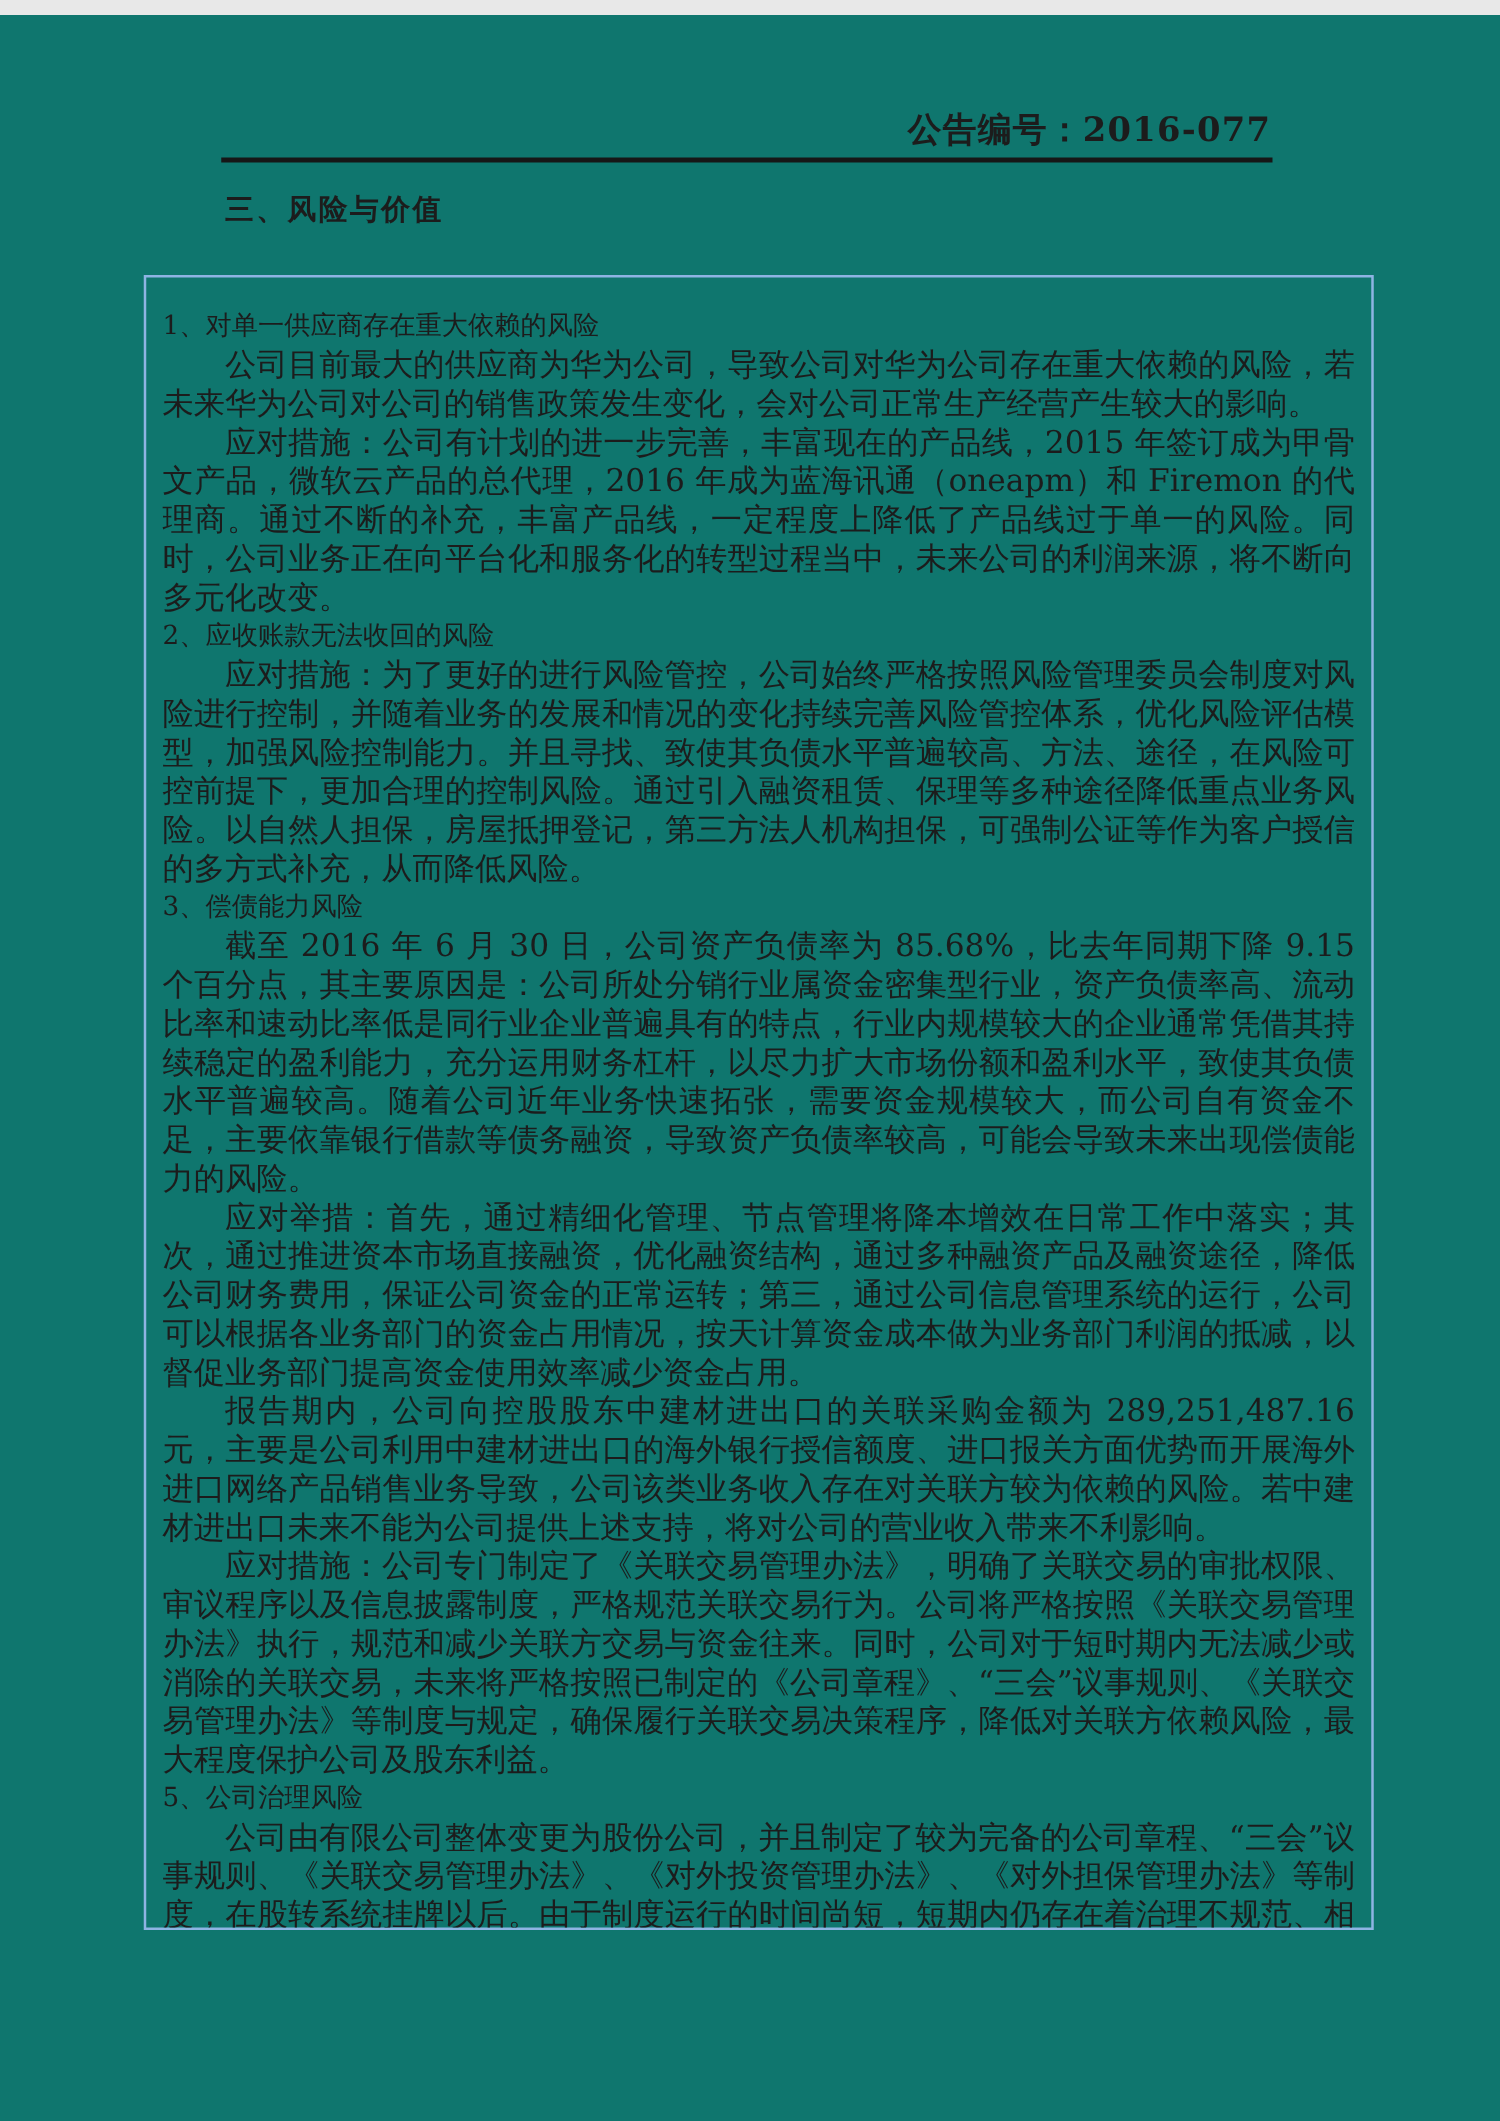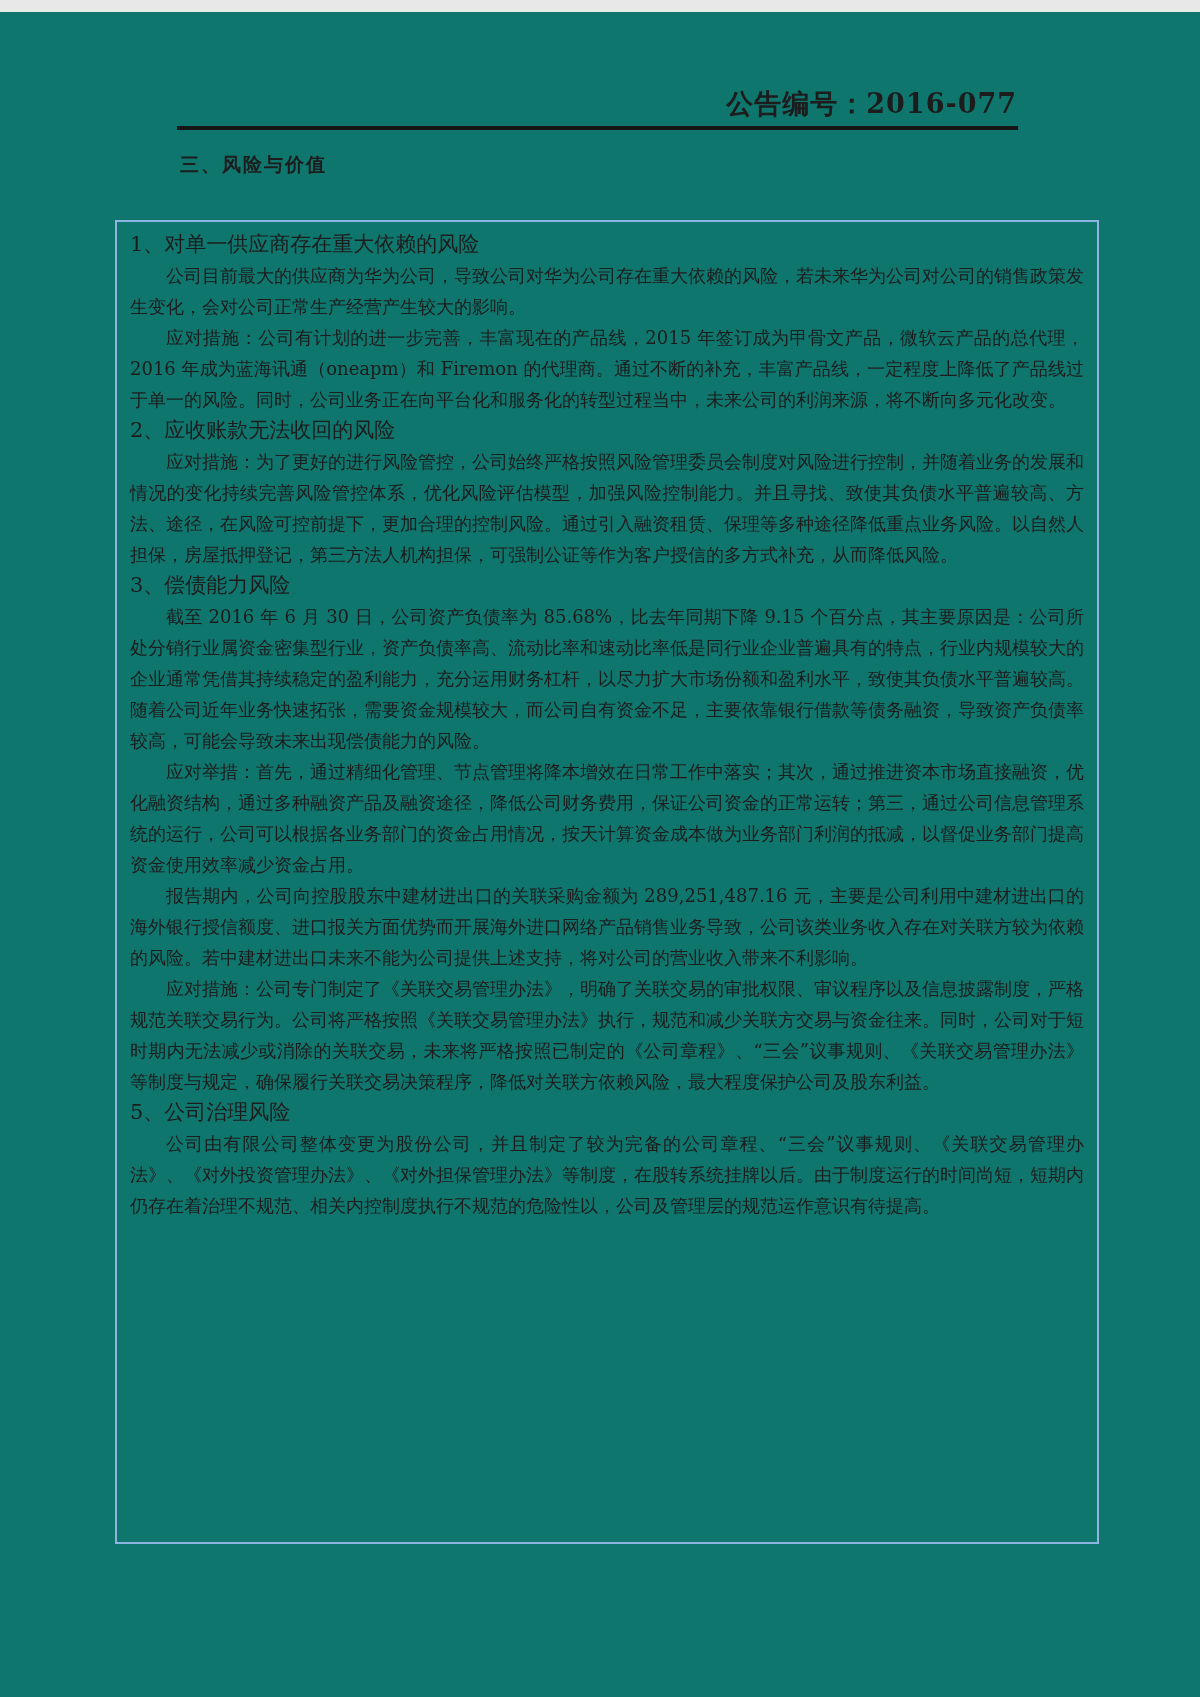--- a/index.html
+++ b/index.html
@@ -32,43 +32,43 @@
     left: 177px;
     width: 841px;
     height: 4px;
     background: #161616;
   }
   .section-title {
     position: absolute;
     top: 140px;
     left: 180px;
     margin: 0;
-    font-size: 19px;
+    font-size: 23px;
     font-weight: bold;
     letter-spacing: 2px;
   }
   .risk-box {
     position: absolute;
     top: 208px;
     left: 115px;
     width: 984px;
     height: 1324px;
     box-sizing: border-box;
     border: 2px solid #8eb4e3;
-    padding: 7px 13px 0 13px;
+    padding: 23px 13px 0 13px;
     overflow: hidden;
   }
   .risk-heading {
     font-size: 21px;
     line-height: 31px;
     margin: 0;
     font-weight: normal;
   }
   .risk-para {
-    font-size: 18px;
+    font-size: 25px;
     line-height: 31px;
     margin: 0;
     text-indent: 2em;
     text-align: justify;
     text-justify: inter-ideograph;
   }
 </style>
 </head>
 <body>
 

